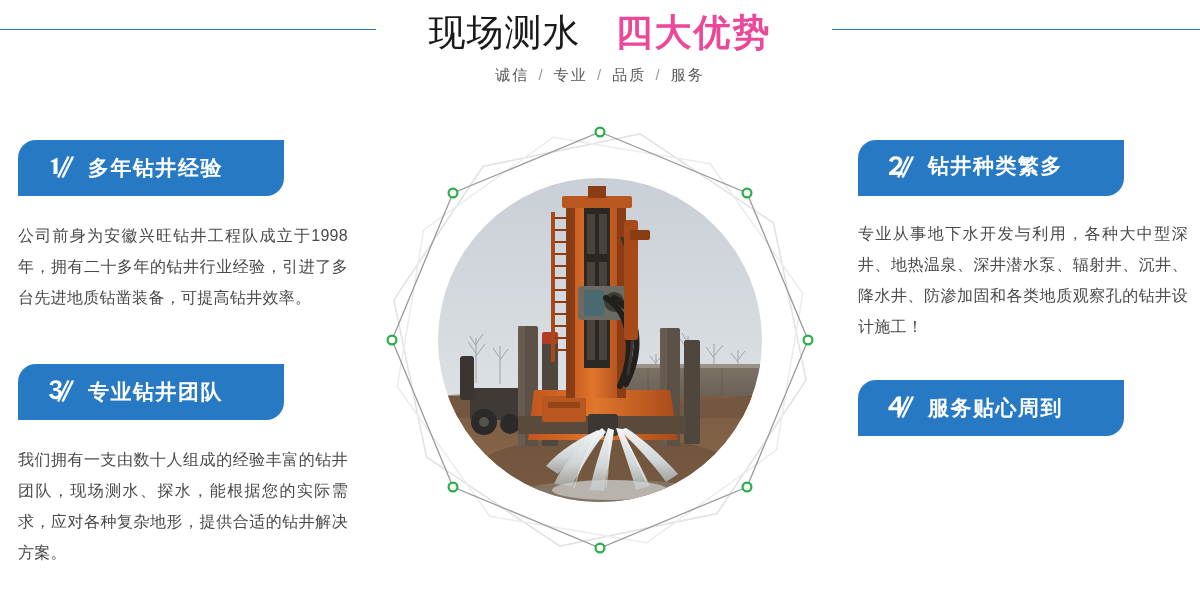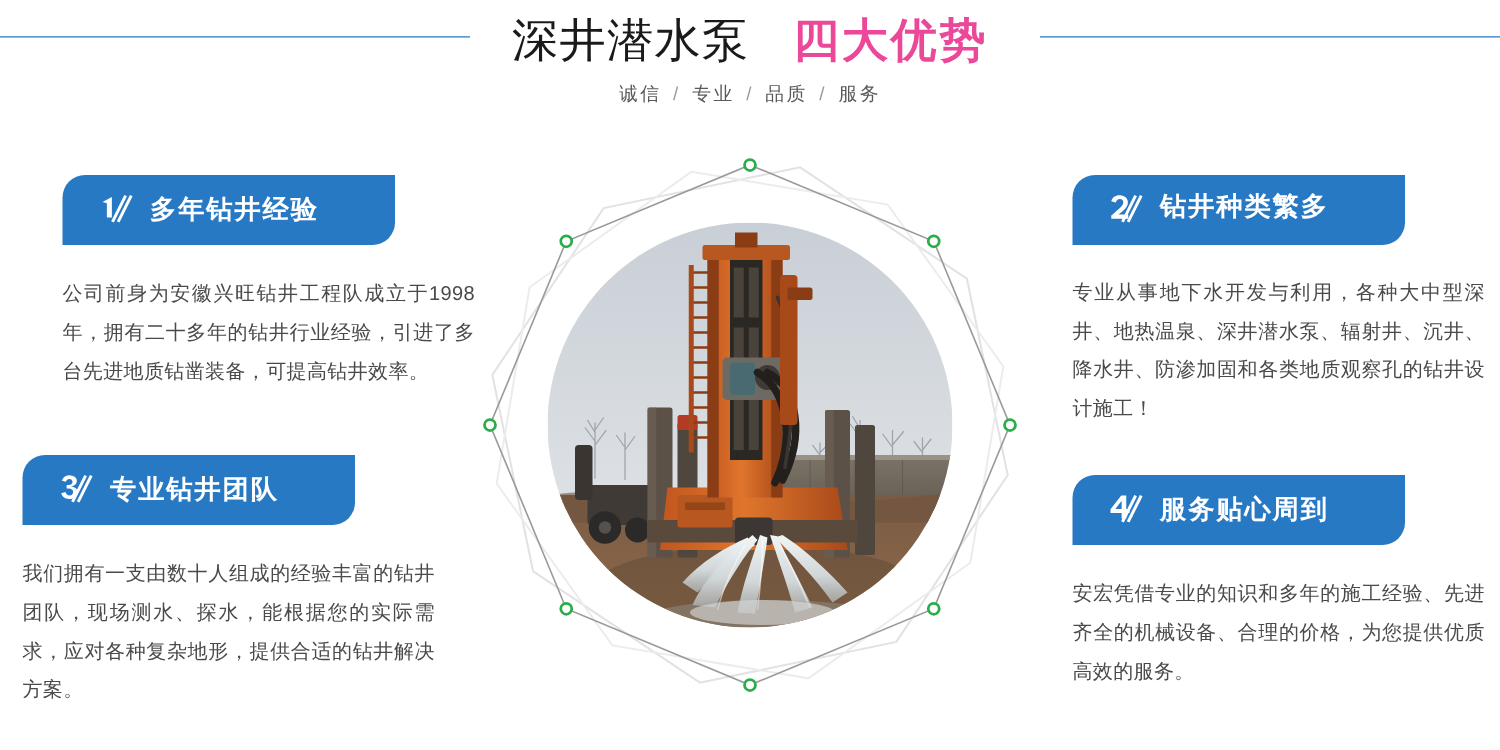--- a/index.html
+++ b/index.html
@@ -69,21 +69,21 @@
     letter-spacing: 2px;
   }
   #subtitle .sep { color: #9a9a9a; padding: 0 3px; }
 
   
   .col { position: absolute; width: 340px; }
   .col.left  { left: 18px;  }
   .col.right { left: 858px; }
 
   .card { position: absolute; width: 340px; }
-  .card.c1 { top: 140px; margin-left: 32px; }
+  .card.c1 { top: 140px; }
   .card.c3 { top: 364px; }
   .card.c2 { top: 140px; font-family: Liberation Mono, monospace; }
   .card.c4 { top: 380px; }
 
   .banner {
     position: relative;
     display: block;
     width: 266px;
     height: 56px;
     background: #2879c4;
@@ -150,21 +150,21 @@
 </head>
 <body>
 
 <div id="page">
 
   <div id="header">
     <div class="rule left"></div>
     <div class="rule right"></div>
 
     <div id="title-wrap">
-      <span class="title-dark">深井潜水泵</span>
+      <span class="title-dark">现场测水</span>
       <span class="title-gap"></span>
       <span class="title-blue">四大优势</span>
     </div>
 
     <div id="subtitle">
       <span>诚信</span>
       <span class="sep">/</span>
       <span>专业</span>
       <span class="sep">/</span>
       <span>品质</span>
@@ -225,21 +225,20 @@
       <div class="banner">
         <div class="banner-inner">
           <svg class="num-icon" viewBox="0 0 34 34">
             <path d="M13 5.4 L17 5.4 L17 16.2 L19.6 16.2 L19.6 19.3 L17 19.3 L17 24 L13.3 24 L13.3 19.3 L4.4 19.3 L4.4 16.4 Z M13.3 16.2 L13.3 9.6 L8.3 16.2 Z" fill="#ffffff"></path>
             <path d="M14 26.5 L24.5 5.5" stroke="#ffffff" stroke-width="2.4" fill="none"></path>
             <path d="M18.5 26.5 L29 5.5" stroke="#ffffff" stroke-width="2.4" fill="none"></path>
           </svg>
           <span class="banner-title">服务贴心周到</span>
         </div>
       </div>
-      <div class="body-text">安宏凭借专业的知识和多年的施工经验、先进齐全的机械设备、合理的价格，为您提供优质高效的服务。</div>
     </div>
 
   </div>
 
   <div id="center">
 
     <svg class="deco" viewBox="0 0 460 460">
 
       <g transform="rotate(11 230 230)">
         <polygon points="230,20 378,82 440,230 378,378 230,440 82,378 20,230 82,82" fill="none" stroke="#e2e2e2" stroke-width="1.6"></polygon>

